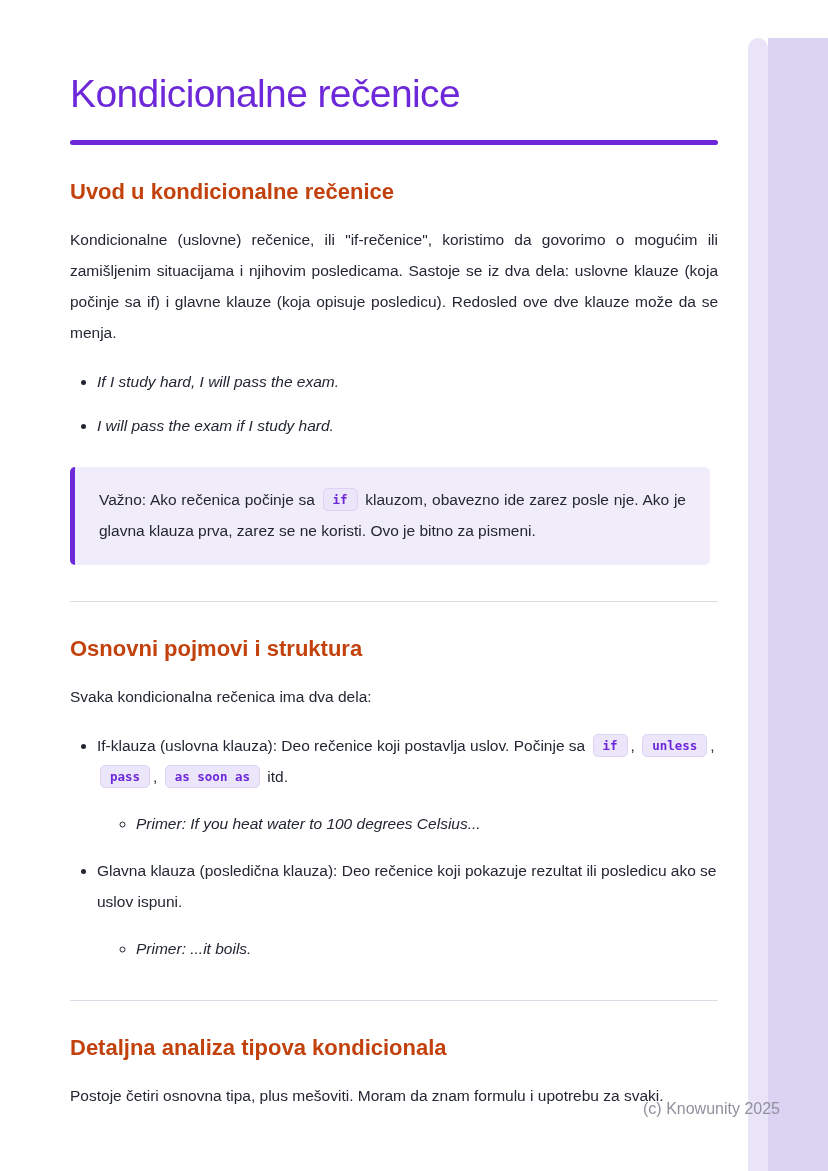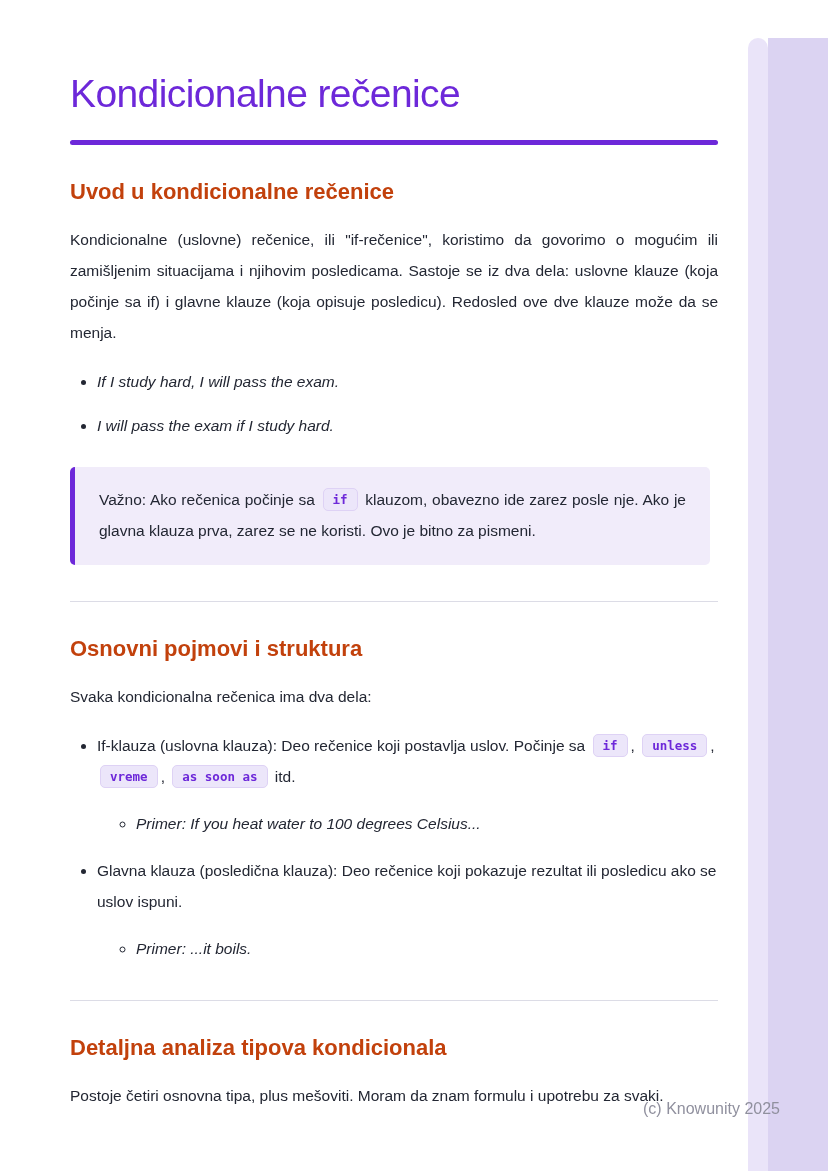--- a/index.html
+++ b/index.html
@@ -56,21 +56,21 @@
     </aside>
   </section>
 
   <hr class="divider">
 
   <section>
     <h2>Osnovni pojmovi i struktura</h2>
     <p class="para">Svaka kondicionalna rečenica ima dva dela:</p>
     <ul class="disc">
       <li>
-        <span><strong>If-klauza (uslovna klauza)</strong><span>: Deo rečenice koji postavlja uslov. Počinje sa </span><code class="chip">if</code><span>, </span><code class="chip">unless</code><span>, </span><code class="chip">vreme</code><span>, </span><code class="chip">as soon as</code><span> itd.</span></span>
+        <span><strong>If-klauza (uslovna klauza)</strong><span>: Deo rečenice koji postavlja uslov. Počinje sa </span><code class="chip">if</code><span>, </span><code class="chip">unless</code><span>, </span><code class="chip">pass</code><span>, </span><code class="chip">as soon as</code><span> itd.</span></span>
         <ul class="circle">
           <li><em>Primer: If you heat water to 100 degrees Celsius...</em></li>
         </ul>
       </li>
       <li>
         <span><strong>Glavna klauza (posledična klauza)</strong><span>: Deo rečenice koji pokazuje rezultat ili posledicu ako se uslov ispuni.</span></span>
         <ul class="circle">
           <li><em>Primer: ...it boils.</em></li>
         </ul>
       </li>

